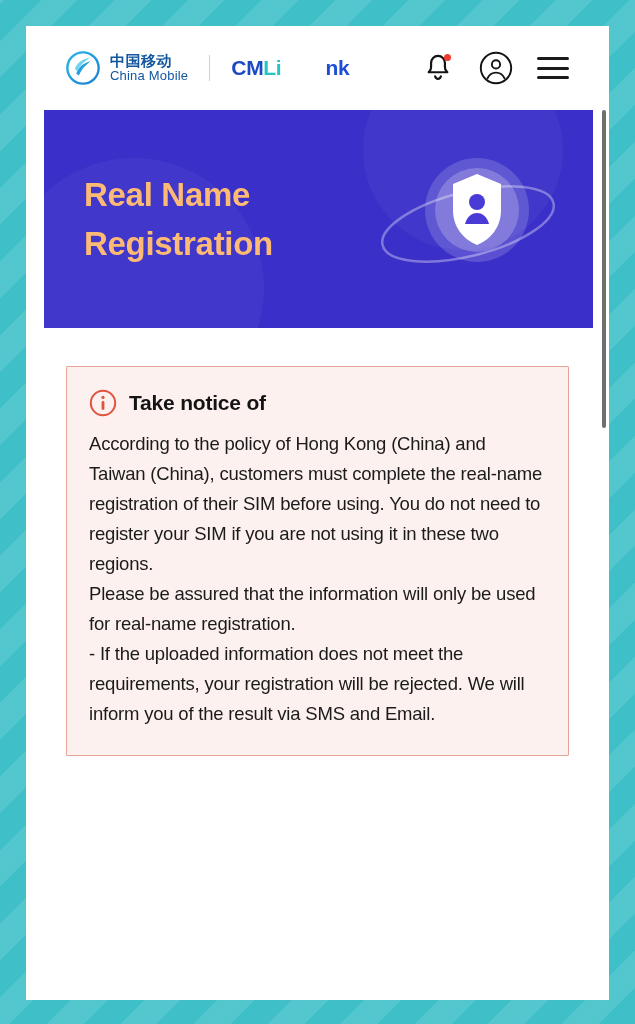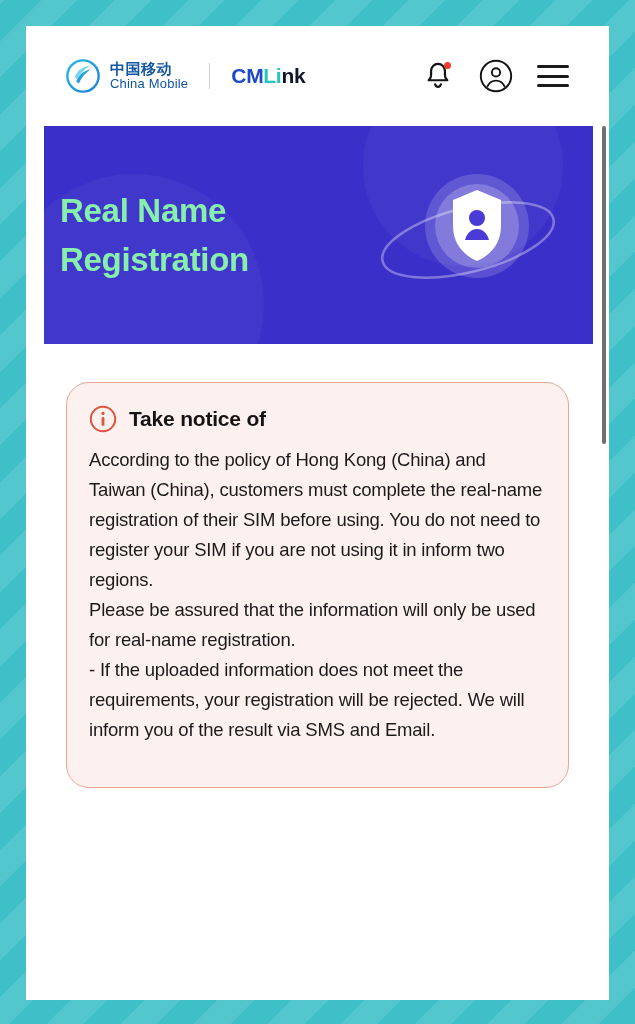--- a/index.html
+++ b/index.html
@@ -30,21 +30,21 @@
     position: absolute;
     left: 26px;
     top: 26px;
     width: 583px;
     height: 974px;
     background: #ffffff;
     overflow: hidden;
   }
   
   .header {
-    height: 100px;
+    height: 84px;
     display: flex;
     align-items: center;
     padding: 0 40px 0 40px;
   }
   .brand {
     display: flex;
     align-items: center;
     gap: 10px;
   }
   .cm-mark {
@@ -74,21 +74,21 @@
     background: #c9d3dd;
     margin: 0 11px;
   }
   .cmlink {
     font-size: 21px;
     font-weight: bold;
     letter-spacing: -0.3px;
   }
   .cmlink .cm { color: #1c49c4; }
   .cmlink .li { color: #24c6c0; text-align: center; }
-  .cmlink .nk { color: #0f172a; }
+  .cmlink .nk { color: #1d4ed8; margin-left: 44px; }
 
   .header-actions {
     margin-left: auto;
     display: flex;
     align-items: center;
     gap: 24px;
   }
   .icon-btn {
     width: 34px;
     height: 34px;
@@ -150,25 +150,25 @@
     right: 30px;
     top: -60px;
     width: 200px;
     height: 200px;
     border-radius: 50%;
     background: rgba(255,255,255,0.04);
   }
   .hero-title {
     position: relative;
     z-index: 2;
-    color: #86efac;
+    color: #fdba74;
     font-size: 33px;
     font-weight: bold;
     line-height: 1.5;
-    padding-left: 16px;
+    padding-left: 40px;
     letter-spacing: -0.3px;
   }
   .hero-art {
     position: absolute;
     right: 30px;
     top: 50%;
     transform: translateY(-50%);
     width: 190px;
     height: 150px;
     z-index: 2;
@@ -180,23 +180,23 @@
     width: 4px;
     height: 318px;
     background: #6f6f6f;
     border-radius: 2px;
   }
 
   
   .notice {
     margin: 38px 40px 0 40px;
     border: 1px solid #e6a596;
-    border-radius: 23px;
+    border-radius: 1px;
     background: #fdf1ef;
-    padding: 22px 22px 42px 22px;
+    padding: 22px 22px 26px 22px;
   }
   .notice-head {
     display: flex;
     align-items: center;
     gap: 12px;
     margin-bottom: 12px;
   }
   .notice-title {
     font-size: 21px;
     font-weight: bold;
@@ -288,19 +288,19 @@
   <div class="notice">
     <div class="notice-head">
       <svg width="28" height="28" viewBox="0 0 28 28">
         <circle cx="14" cy="14" r="12.2" fill="none" stroke="#e0533c" stroke-width="2"></circle>
         <circle cx="14" cy="8.4" r="1.6" fill="#e0533c"></circle>
         <rect x="12.6" y="12" width="2.8" height="9" rx="1.4" fill="#e0533c"></rect>
       </svg>
       <span class="notice-title">Take notice of</span>
     </div>
     <div class="notice-body">
-      <p>According to the policy of Hong Kong (China) and Taiwan (China), customers must complete the real-name registration of their SIM before using. You do not need to register your SIM if you are not using it in inform two regions.</p>
+      <p>According to the policy of Hong Kong (China) and Taiwan (China), customers must complete the real-name registration of their SIM before using. You do not need to register your SIM if you are not using it in these two regions.</p>
       <p>Please be assured that the information will only be used for real-name registration.</p>
       <p>- If the uploaded information does not meet the requirements, your registration will be rejected. We will inform you of the result via SMS and Email.</p>
     </div>
   </div>
 
 </div>
 
 </body></html>

